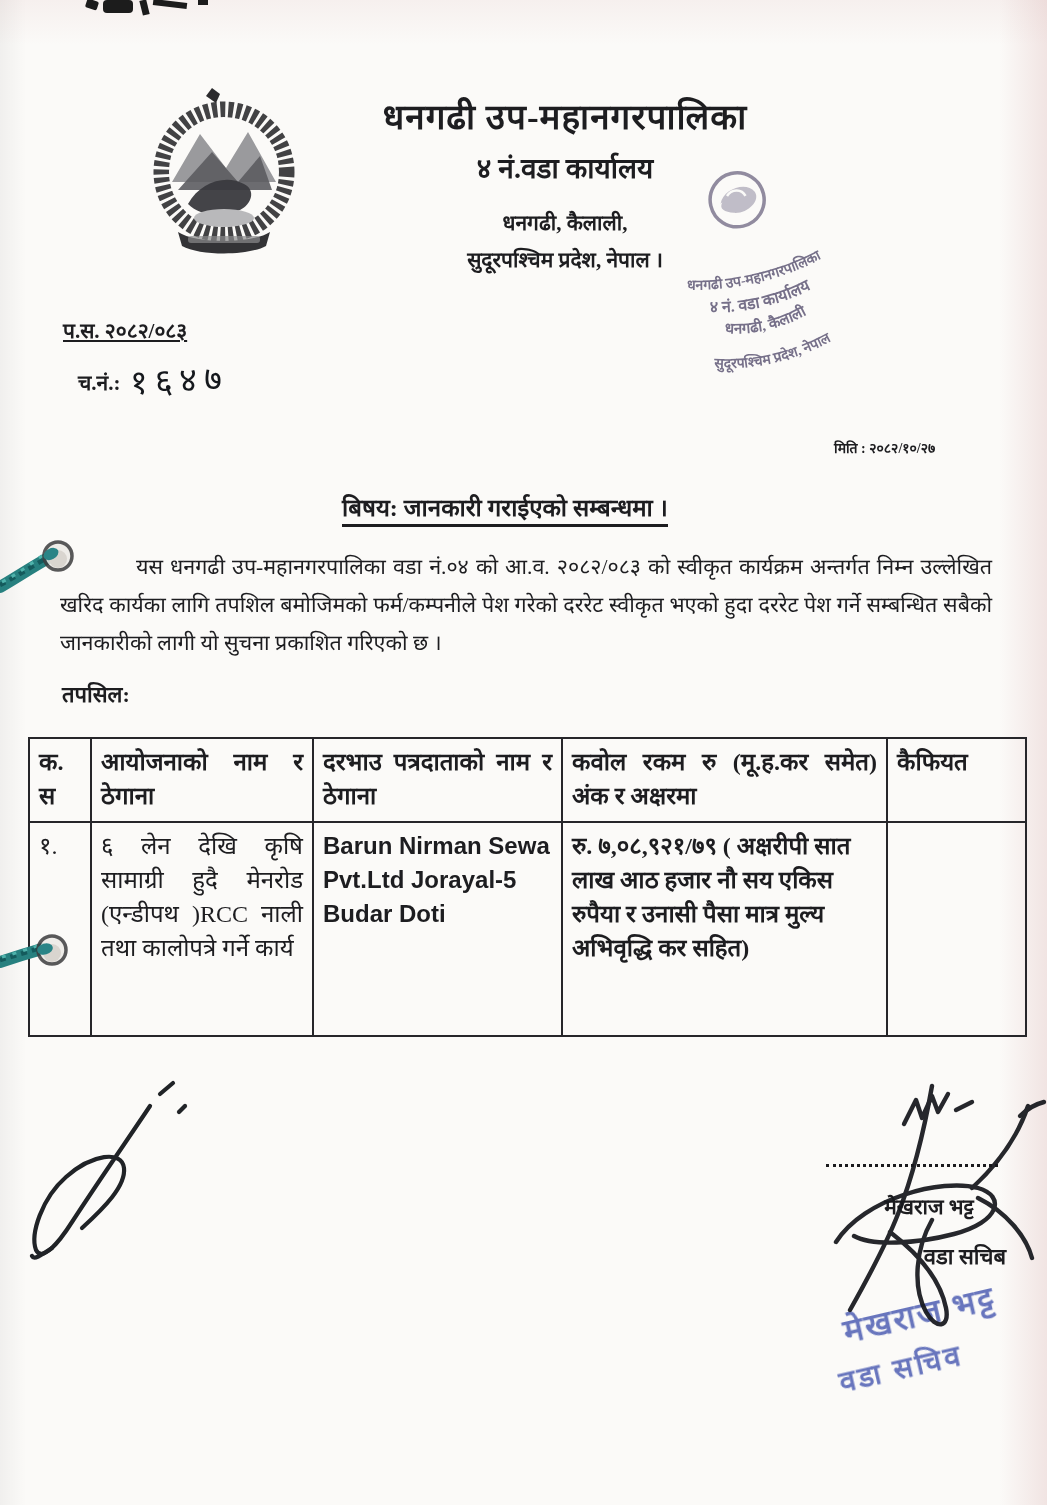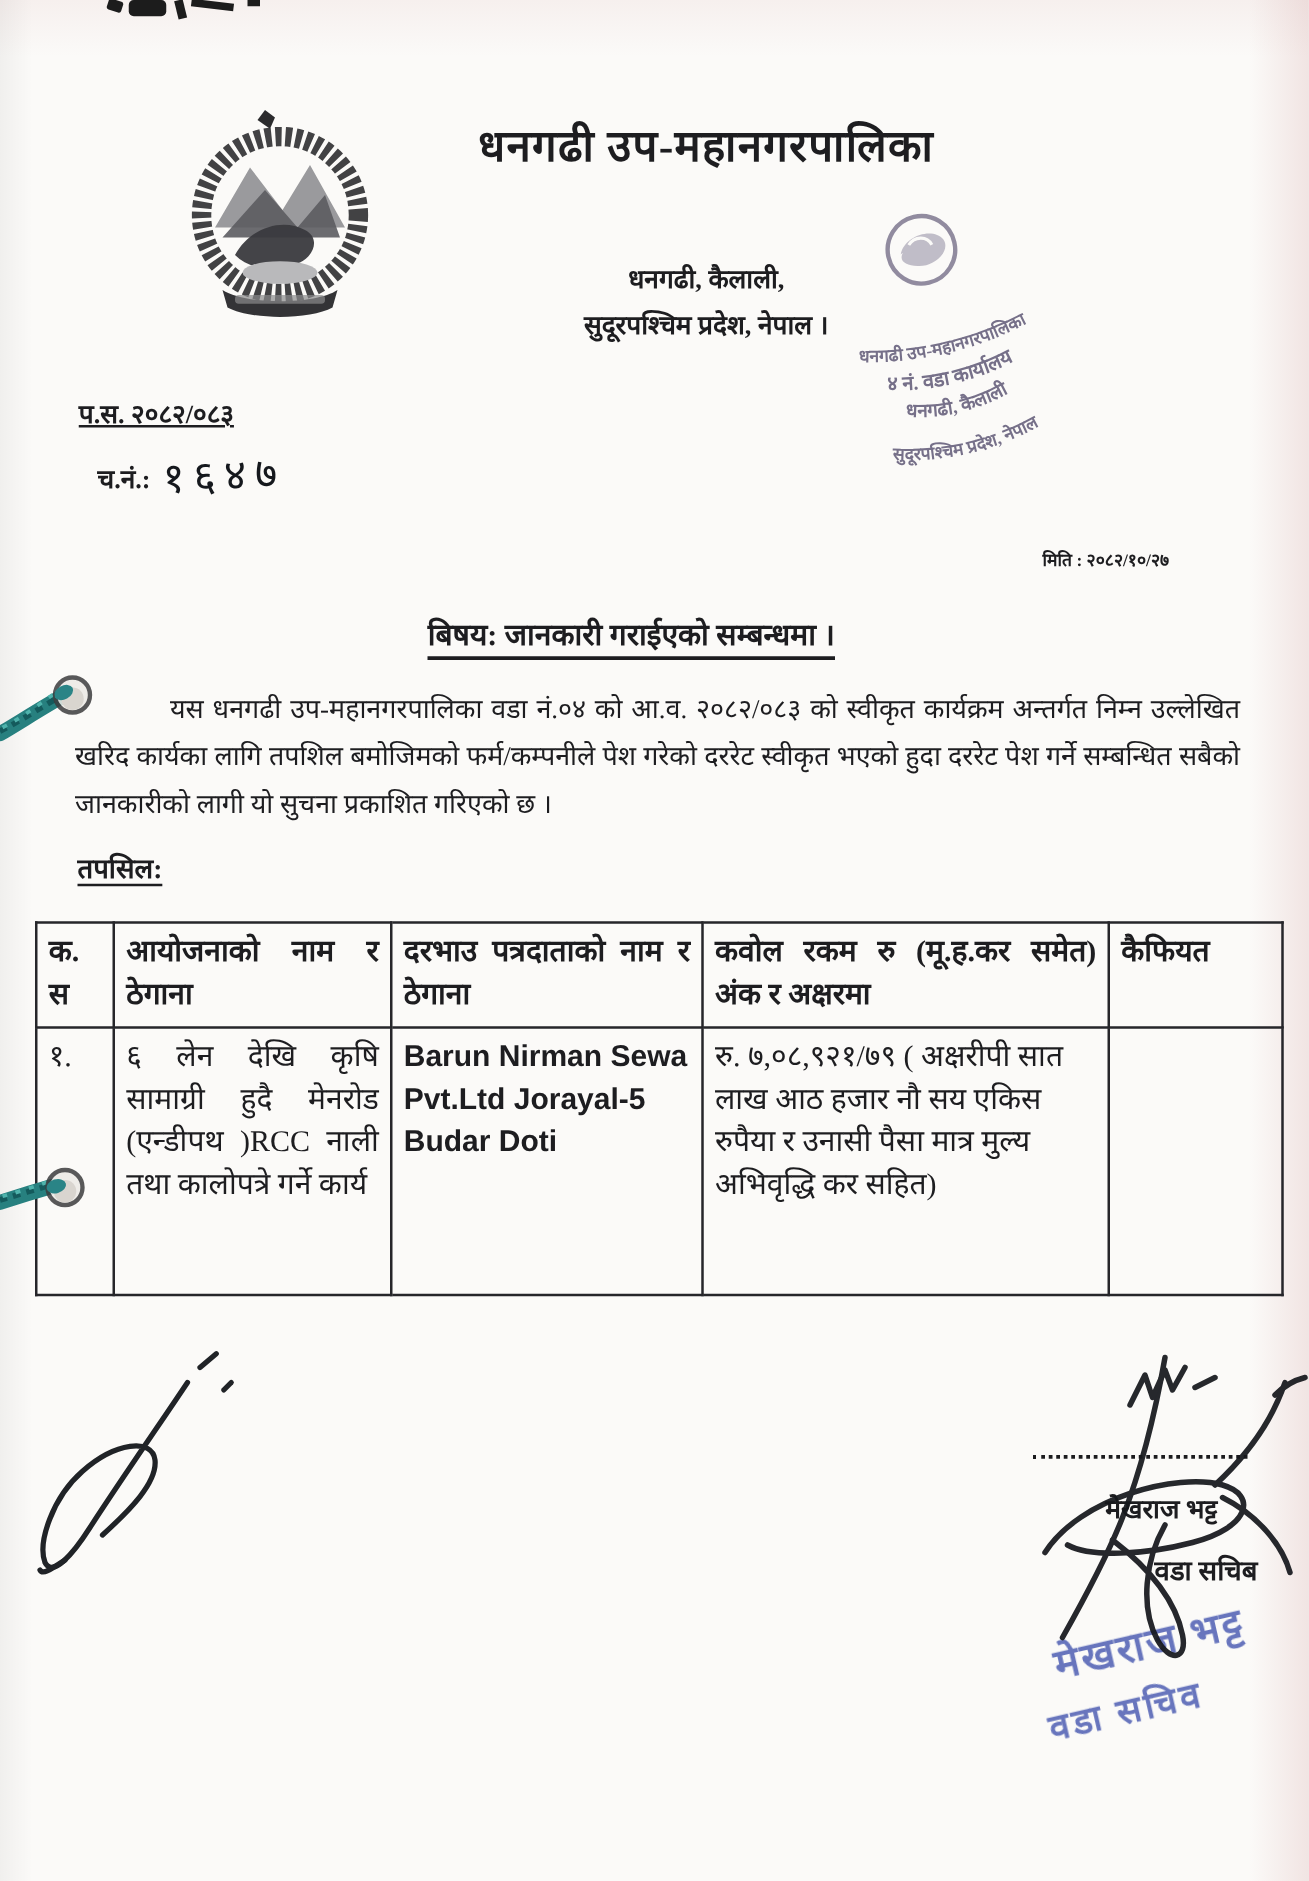--- a/index.html
+++ b/index.html
@@ -26,31 +26,31 @@
   .dispatch-line{left:78px;top:368px;font-size:21px;font-weight:bold;text-align:right;}
   .dispatch-number{left:130px;top:356px;font-size:34px;letter-spacing:7px;transform:rotate(-3deg);color:#15181d;}
   .date-line{left:834px;top:438px;font-size:14px;font-weight:bold;}
 
   
   .subject{left:0;top:490px;width:1010px;text-align:center;font-size:24px;font-weight:bold;}
   .subject span{border-bottom:3px solid #1d1d20;padding-bottom:3px;}
 
   
   .body-par{left:60px;top:548px;width:932px;font-size:21.5px;line-height:38px;text-align:justify;text-indent:76px;}
-  .tapasil{left:62px;top:678px;font-size:22px;font-weight:bold;text-decoration:underline;text-underline-offset:5px;}
+  .tapasil{left:62px;top:678px;font-size:22px;font-weight:bold;text-underline-offset:5px;}
 
   
   .doc-table{position:absolute;left:28px;top:737px;width:997px;border-collapse:collapse;table-layout:fixed;}
   .doc-table td,.doc-table th{border:2.2px solid #26262a;vertical-align:top;padding:6px 9px;font-size:24px;line-height:34px;}
   .doc-table th{font-weight:bold;text-align:left;height:70px;text-align:justify;}
   .doc-table .row-data td{height:200px;}
   .cell-sn{font-size:22px;}
   .cell-project{text-align:justify;line-height:37px;}
   .cell-bidder{font-family:"Liberation Sans","DejaVu Sans",sans-serif;font-weight:bold;font-size:19px;line-height:30px;}
-  .cell-amount{line-height:38px;}
+  .cell-amount{line-height:38px;font-weight:bold;}
 
   
   .round-stamp{left:628px;top:166px;width:250px;height:205px;transform:rotate(-13deg);opacity:.85;}
 
   
   .dotline{left:826px;top:1150px;width:172px;border-bottom:3.5px dotted #1b1b1e;height:14px;}
   .sig-name{left:834px;top:1192px;width:190px;text-align:center;font-size:21px;font-weight:bold;}
   .sig-title{left:846px;top:1240px;width:160px;text-align:right;font-size:22px;font-weight:bold;}
   .blue-stamp{
     left:800px;top:1290px;width:255px;height:120px;transform:rotate(-13deg);
@@ -84,20 +84,21 @@
     <path d="M58,10 l6,-8 8,6 -4,9 z" fill="#2b2b2d"></path>
     <path d="M24,96 L52,48 L78,82 L100,46 L128,96 Z" fill="#8f8f92" opacity="0.9"></path>
     <path d="M30,104 L64,66 L90,96 L112,70 L124,104 Z" fill="#5c5c60" opacity="0.9"></path>
     <path d="M40,118 C52,96 78,88 96,98 C108,104 104,118 92,124 C72,132 52,130 40,118 Z" fill="#3a3a3e" opacity="0.95"></path>
     <ellipse cx="76" cy="132" rx="30" ry="9" fill="#b9b9bb"></ellipse>
     <path d="M30,146 C48,158 104,158 122,146 L118,160 C100,170 52,170 34,160 Z" fill="#333336"></path>
     <rect x="40" y="150" width="72" height="7" rx="3" fill="#8a8a8c" opacity="0.7"></rect>
   </svg>
 
   <div class="abs org-title center">धनगढी उप-महानगरपालिका</div>
+  <div class="abs office-line center">४ नं.वडा कार्यालय</div>
   <div class="abs addr2 center">सुदूरपश्चिम प्रदेश, नेपाल ।</div>
   <div class="abs addr1 center">धनगढी, कैलाली,</div>
 
   <svg class="abs round-stamp" viewBox="0 0 250 205">
     <defs>
       <path id="arc1" d="M2,84 C66,128 184,128 248,84"></path>
       <path id="arc2" d="M20,112 C80,152 170,152 230,112"></path>
       <path id="arc3" d="M42,140 C95,174 155,174 208,140"></path>
       <path id="arc4" d="M10,166 C80,210 170,210 240,166"></path>
     </defs>

